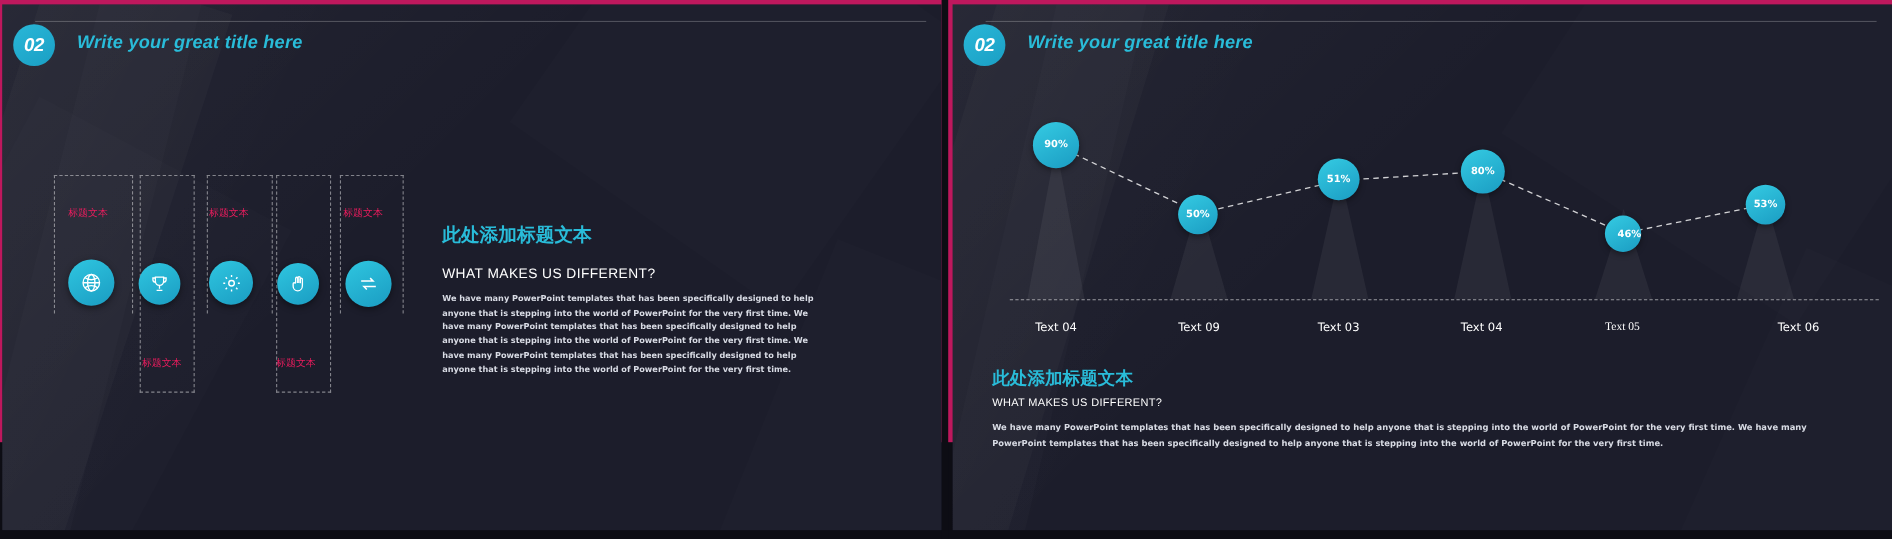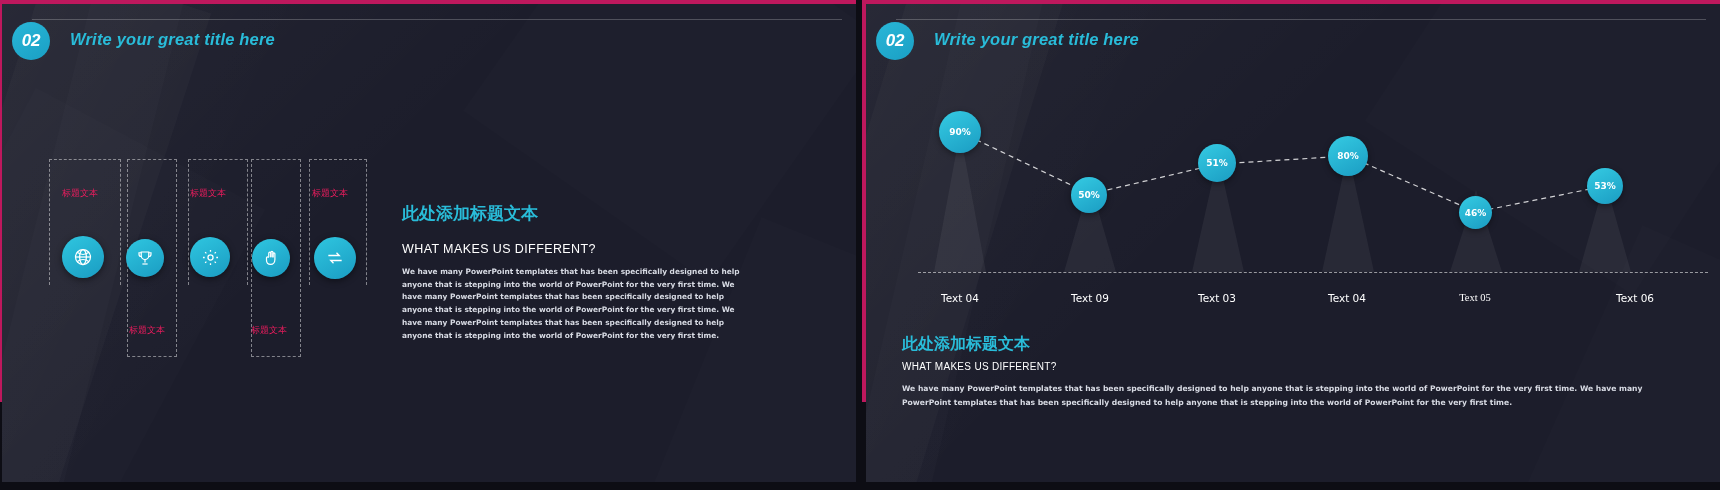--- a/index.html
+++ b/index.html
@@ -265,21 +265,21 @@
         </div>
       <div class="bubble" style="left:189px;top:173px;width:36px;height:36px;">
           <span>50%</span>
         </div>
       <div class="bubble" style="left:316px;top:140px;width:38px;height:38px;">
           <span>51%</span>
         </div>
       <div class="bubble" style="left:446px;top:132px;width:40px;height:40px;">
           <span>80%</span>
         </div>
-      <div class="bubble" style="left:577px;top:192px;width:33px;height:33px;">
+      <div class="bubble" style="left:577px;top:192px;width:33px;height:33px;justify-content:flex-end;">
           <span>46%</span>
         </div>
       <div class="bubble" style="left:705px;top:164px;width:36px;height:36px;">
           <span>53%</span>
         </div>
 
       <div class="baseline"></div>
 
       <div class="xlab" style="left:28px;top:288px;width:100px;">Text 04</div>
       <div class="xlab" style="left:158px;top:288px;width:100px;">Text 09</div>

